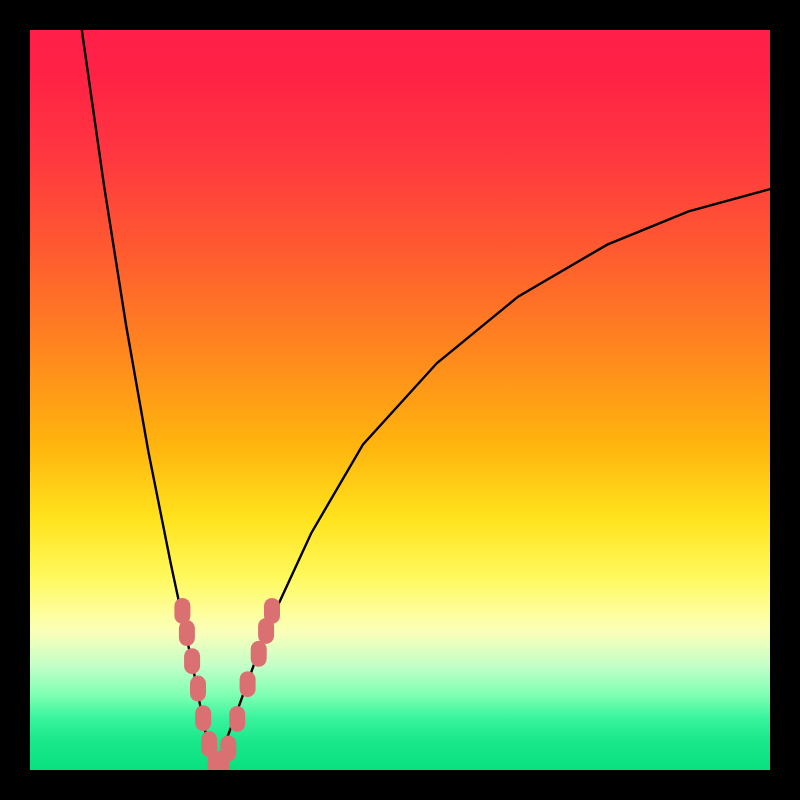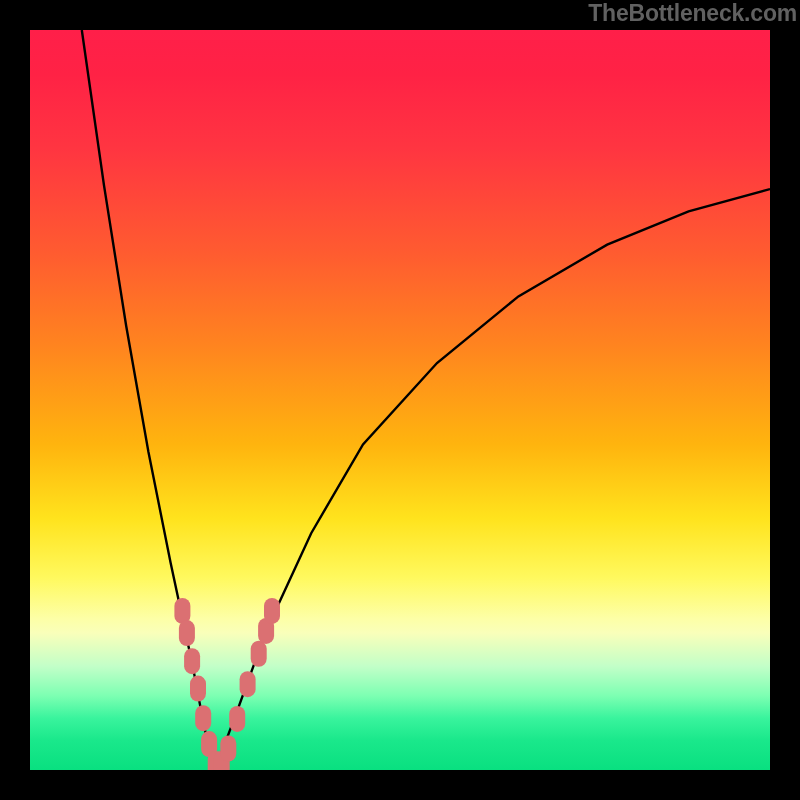--- a/index.html
+++ b/index.html
@@ -87,15 +87,14 @@
           <rect x="199.2" y="675.9" width="16" height="26" rx="8" ry="8" class="dot"></rect>
           <rect x="209.6" y="641.2" width="16" height="26" rx="8" ry="8" class="dot"></rect>
           <rect x="220.7" y="610.8" width="16" height="26" rx="8" ry="8" class="dot"></rect>
           <rect x="228.1" y="587.9" width="16" height="26" rx="8" ry="8" class="dot"></rect>
           <rect x="234.0" y="567.9" width="16" height="26" rx="8" ry="8" class="dot"></rect>
         </g>
     </svg>
 
   </div>
 
-  <div id="wm">TheBottleneck.com</div>
 
 </div>
 
 </body></html>

